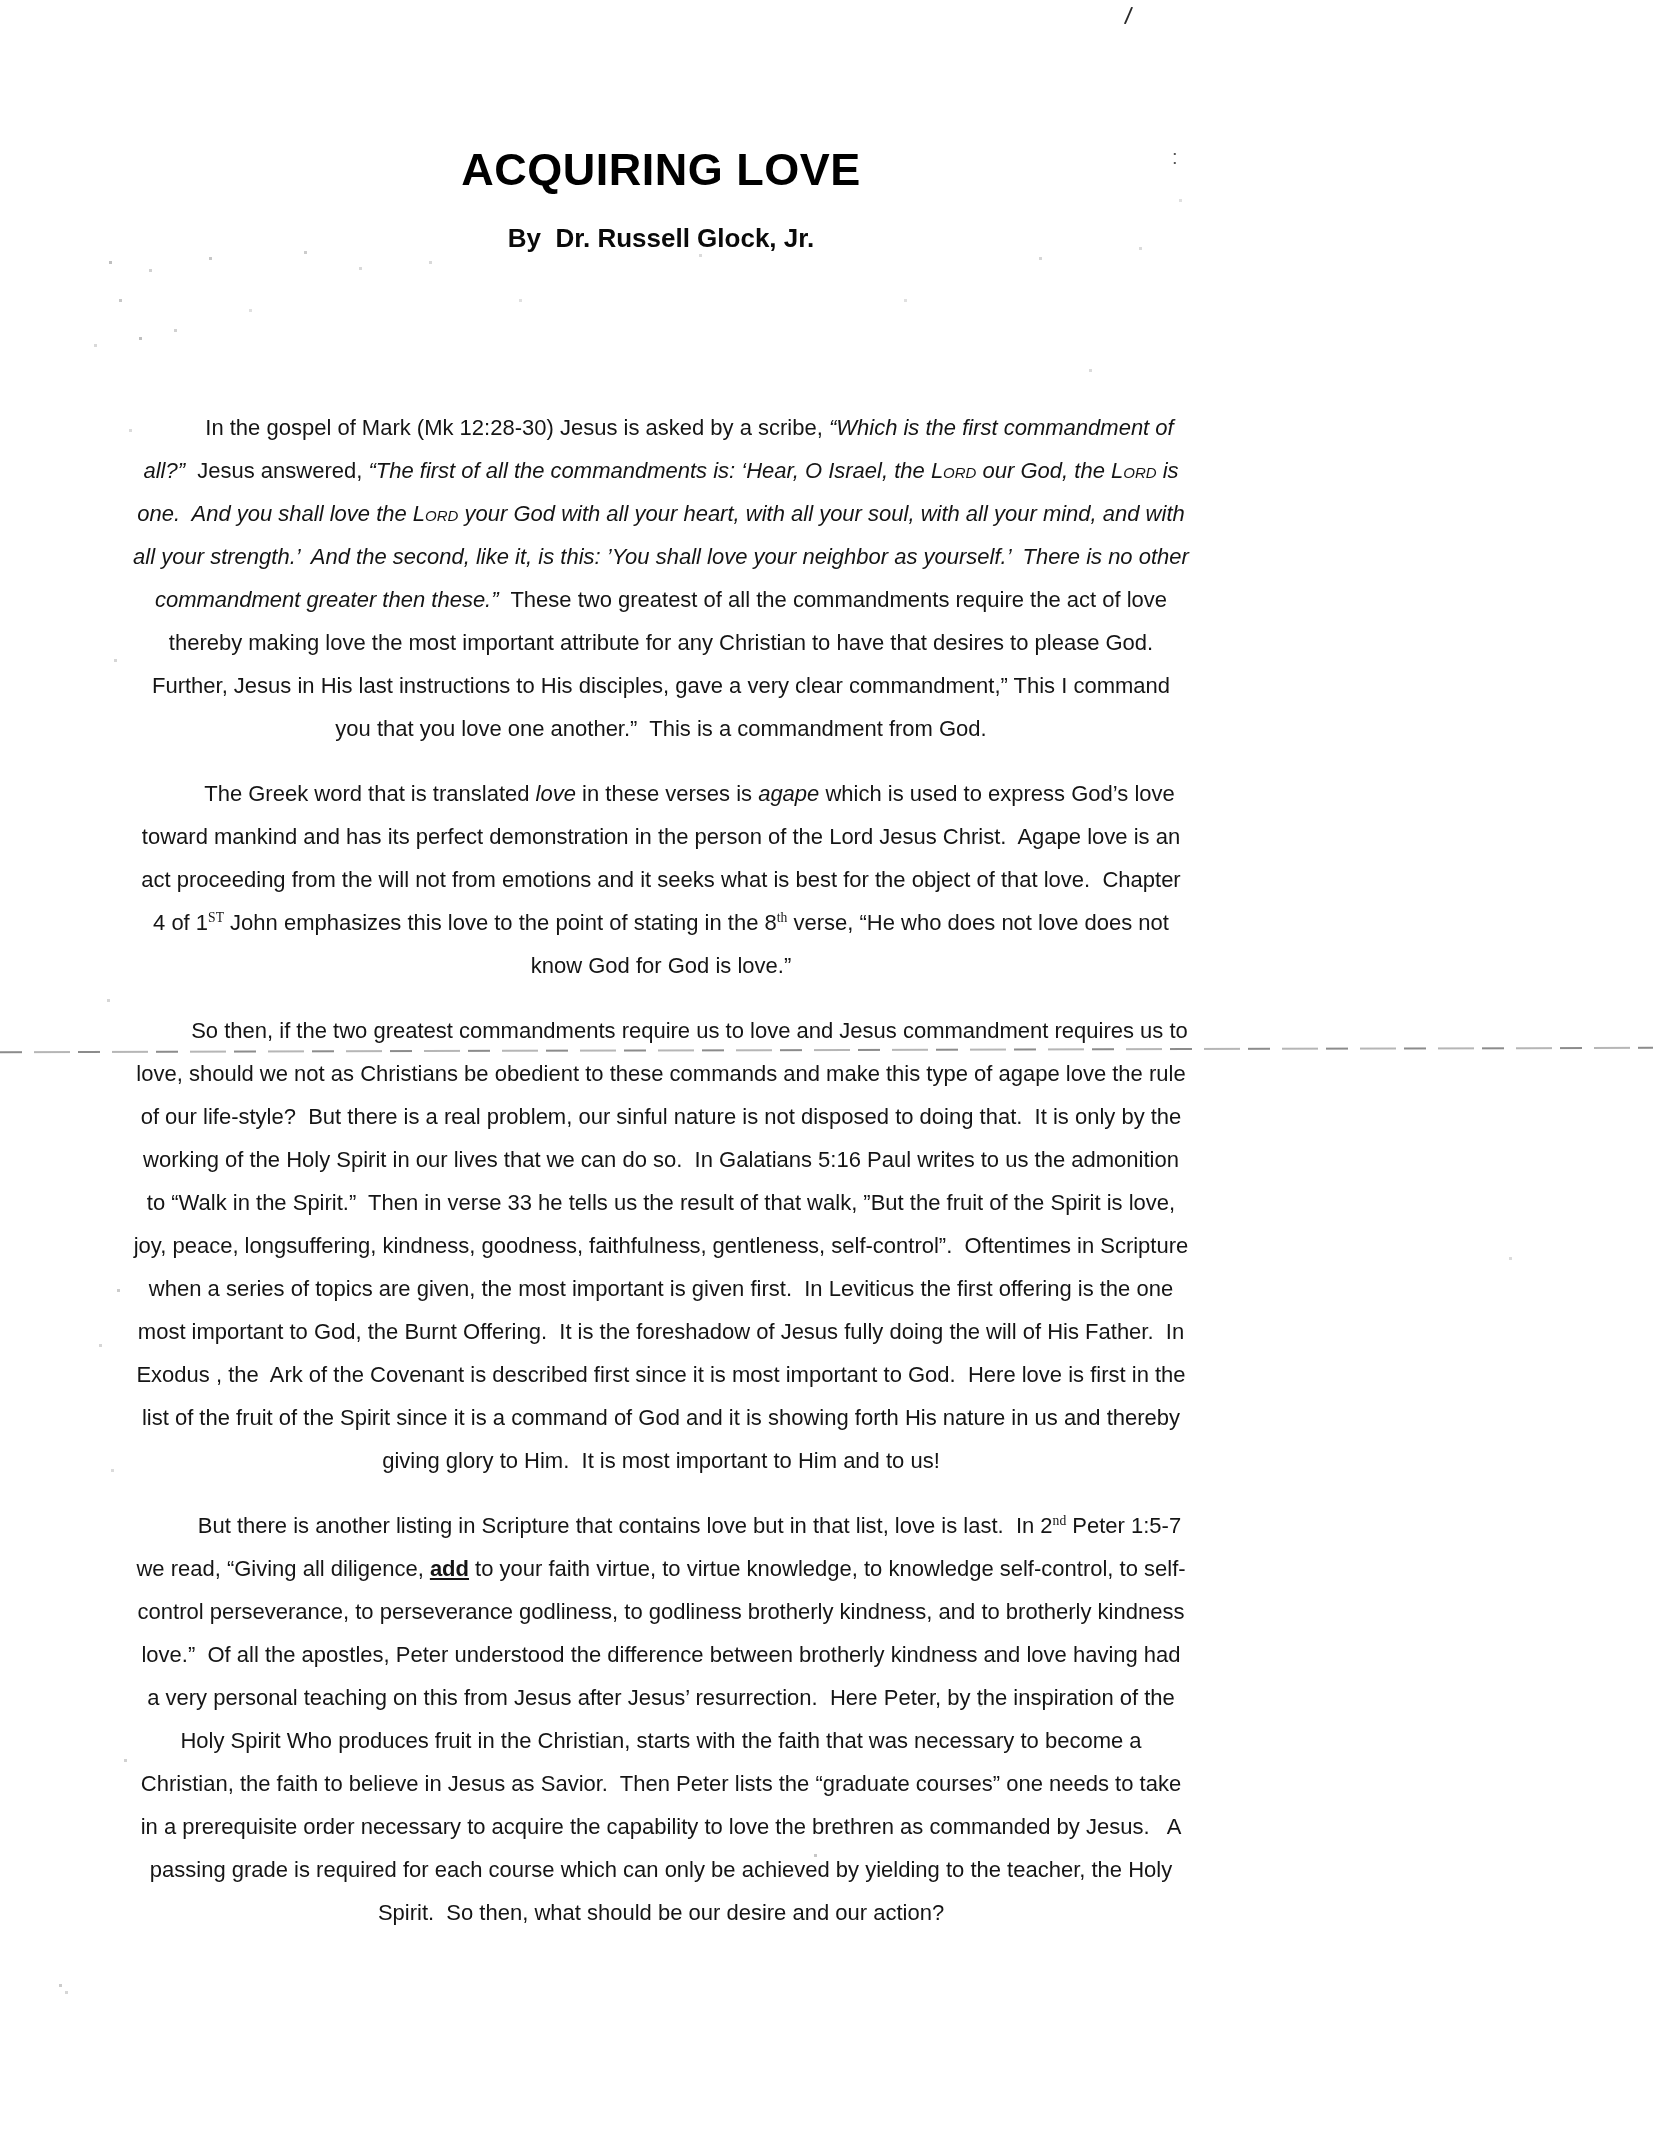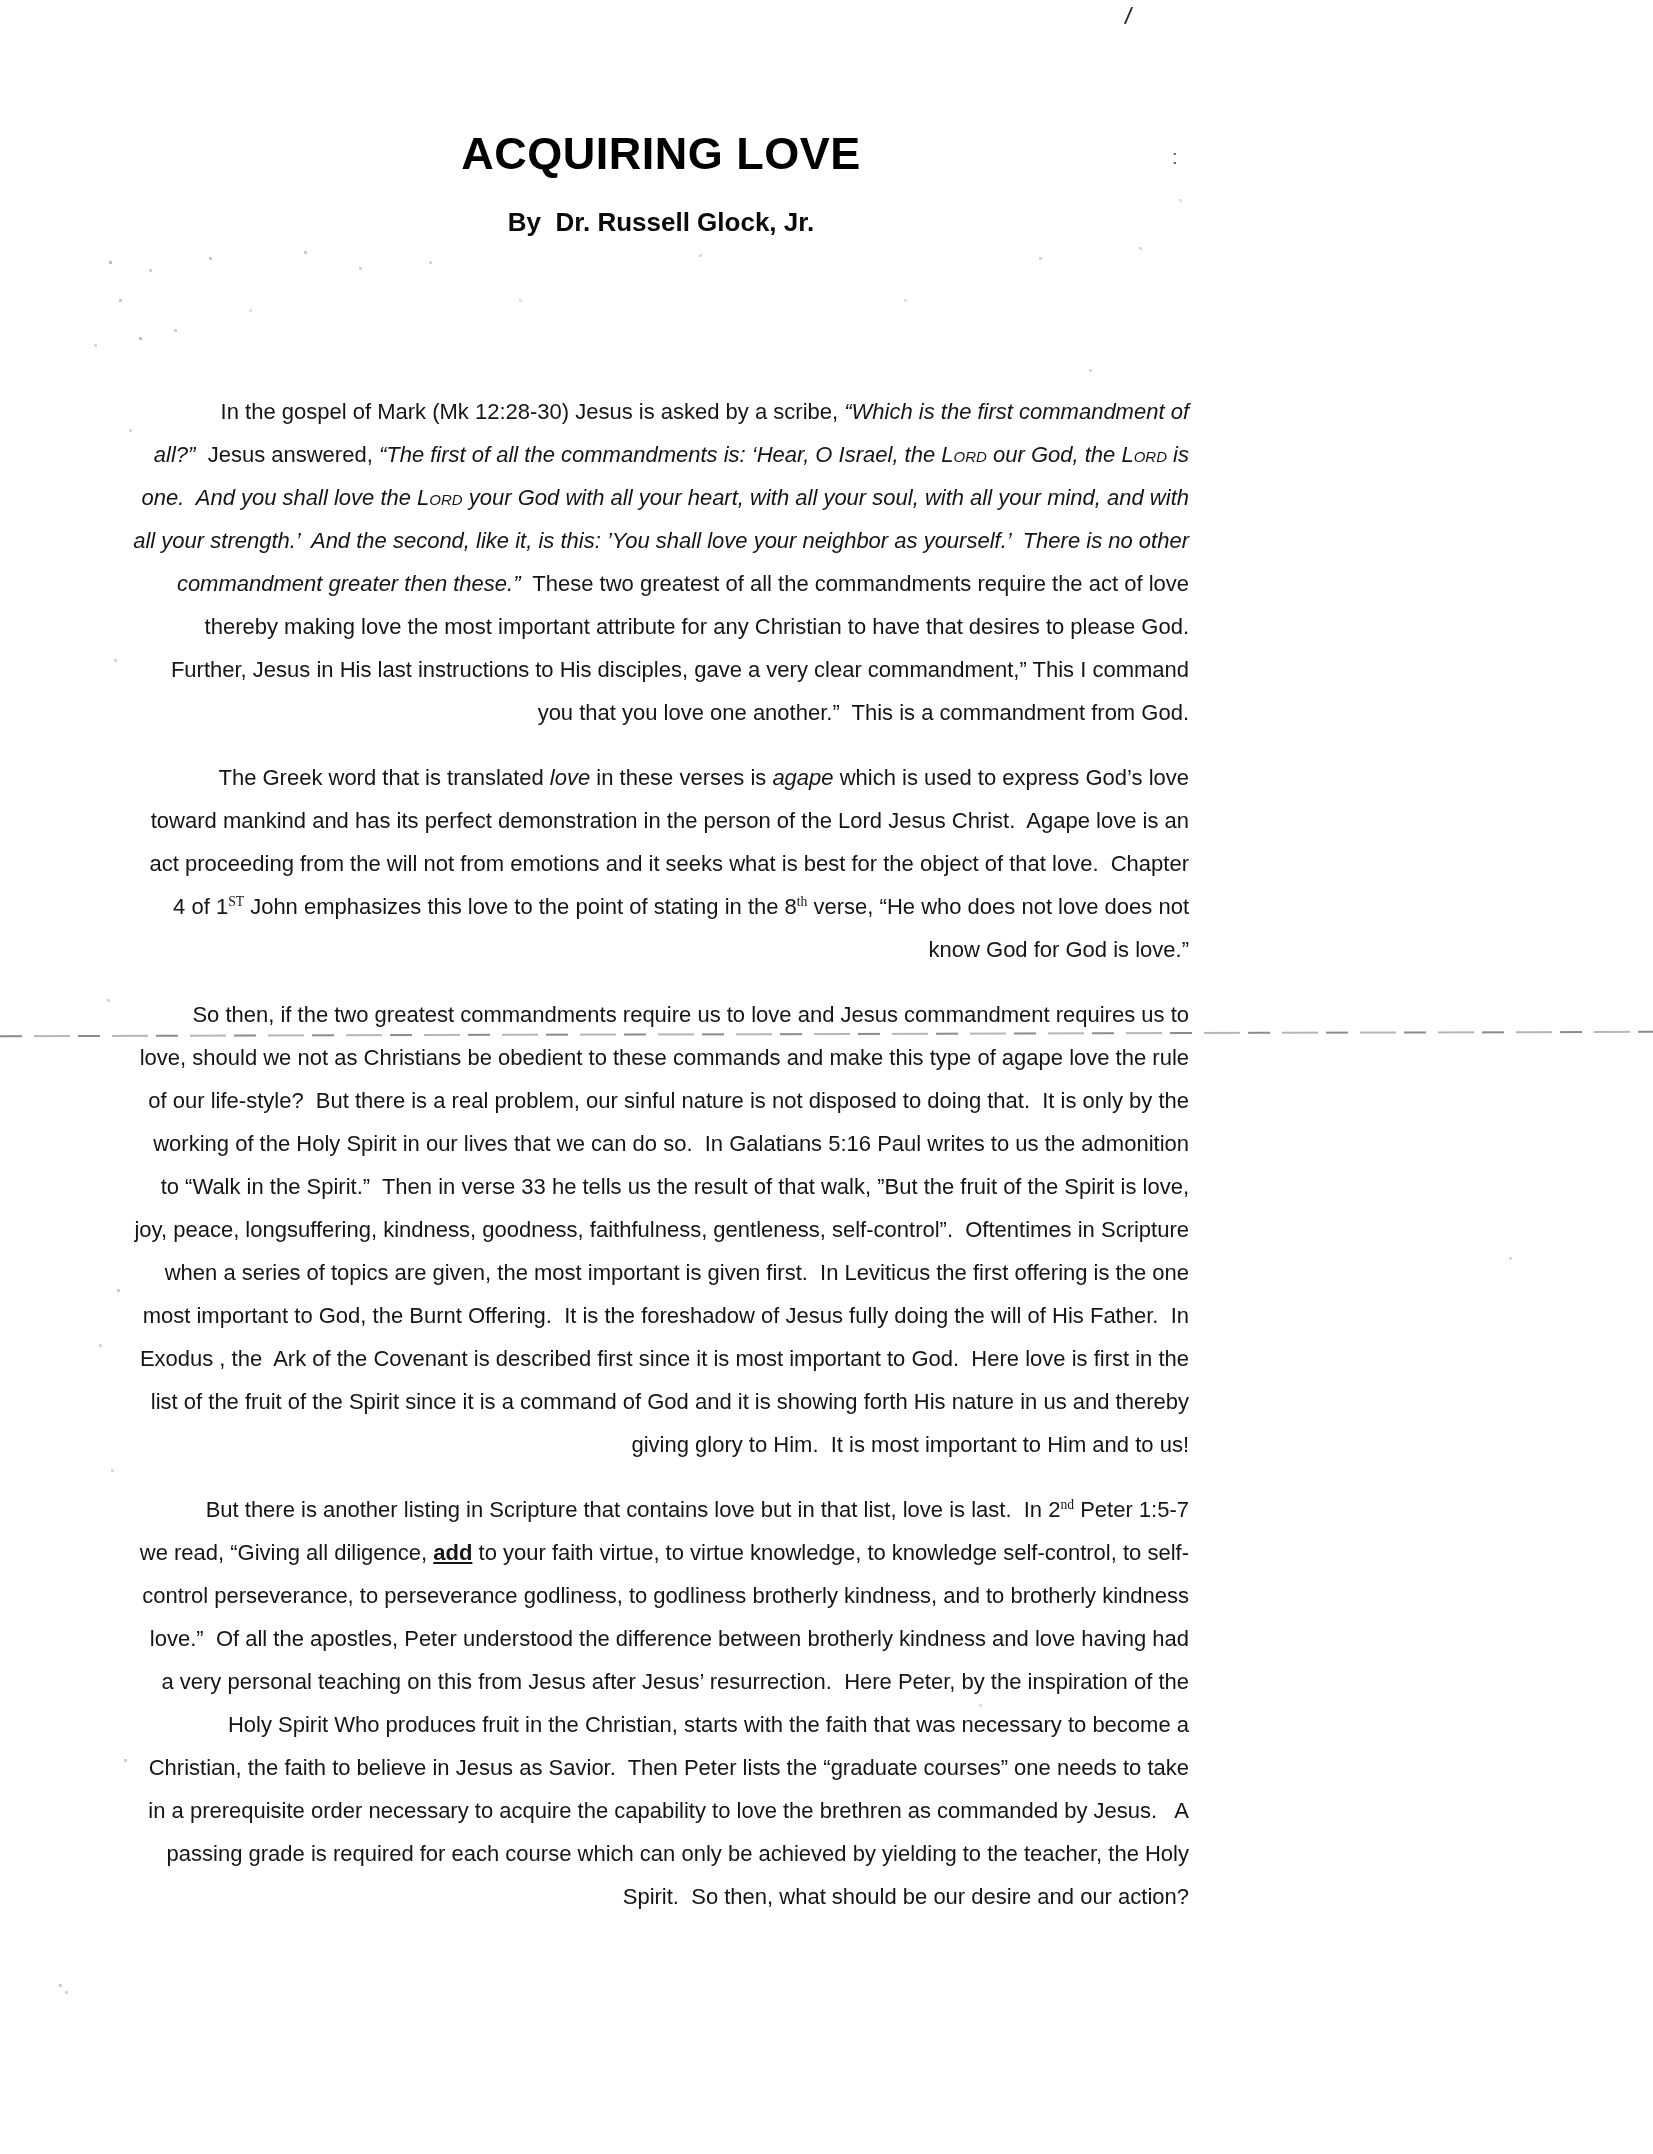--- a/index.html
+++ b/index.html
@@ -12,21 +12,21 @@
     width: 1653px;
     height: 2154px;
     background: #ffffff;
     overflow: hidden;
     font-family: "Liberation Sans", sans-serif;
     color: #151515;
   }
   .content {
     position: absolute;
     left: 133px;
-    top: 0;
+    top: 16px;
     width: 1056px;
   }
   .doc-title {
     margin: 128px 0 0 0;
     text-align: center;
     font-size: 45px;
     font-weight: 700;
     letter-spacing: 0.5px;
     color: #000;
     white-space: pre-wrap;
@@ -42,21 +42,21 @@
   .doc-body {
     margin-top: 152px;
     font-size: 22px;
     line-height: 43px;
   }
   .doc-par {
     position: relative;
     margin: 0 0 22px 0;
     text-indent: 57px;
     white-space: pre-wrap;
-    text-align: right;
+    text-align: center;
   }
   .seg { color: inherit; }
   .seg-italic { font-style: italic; }
   .seg-sc { font-variant: small-caps; }
   .seg-sup { vertical-align: super; font-size: 0.62em; line-height: 0; font-family: Liberation Serif, serif; }
   .seg-underline { text-decoration: underline; font-weight: bold; }
   
   .doc-par:nth-child(3)::before {
     content: "";
     position: absolute;

